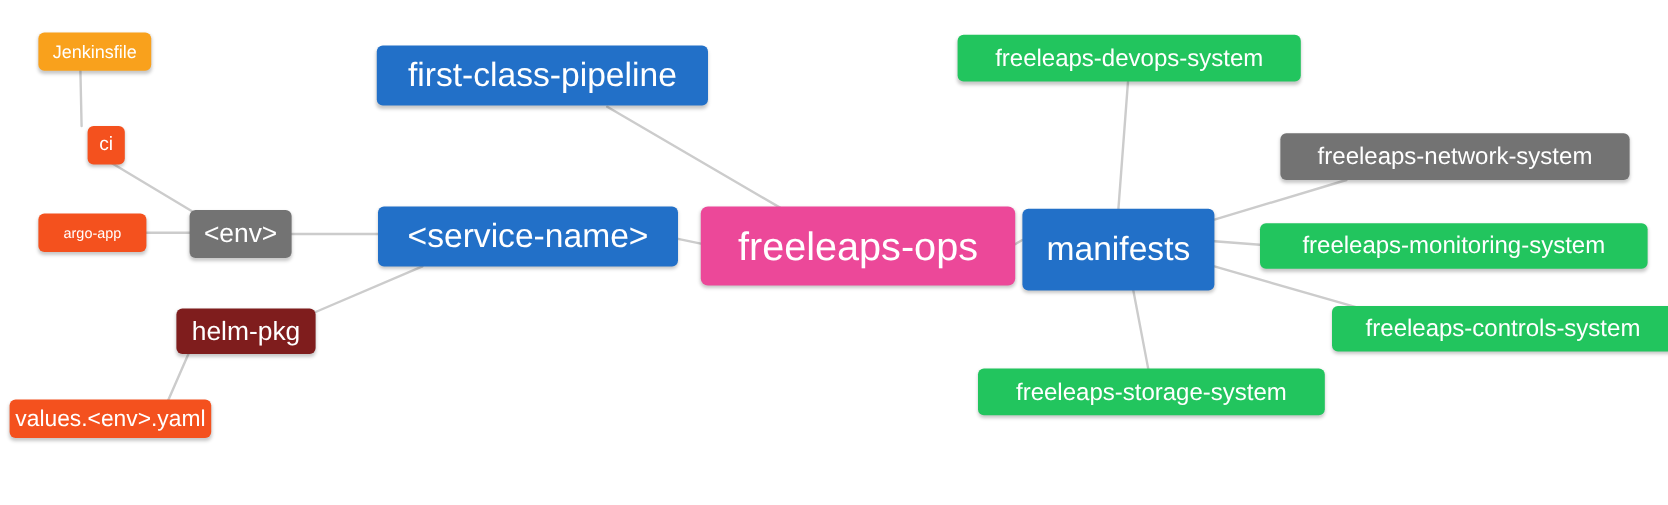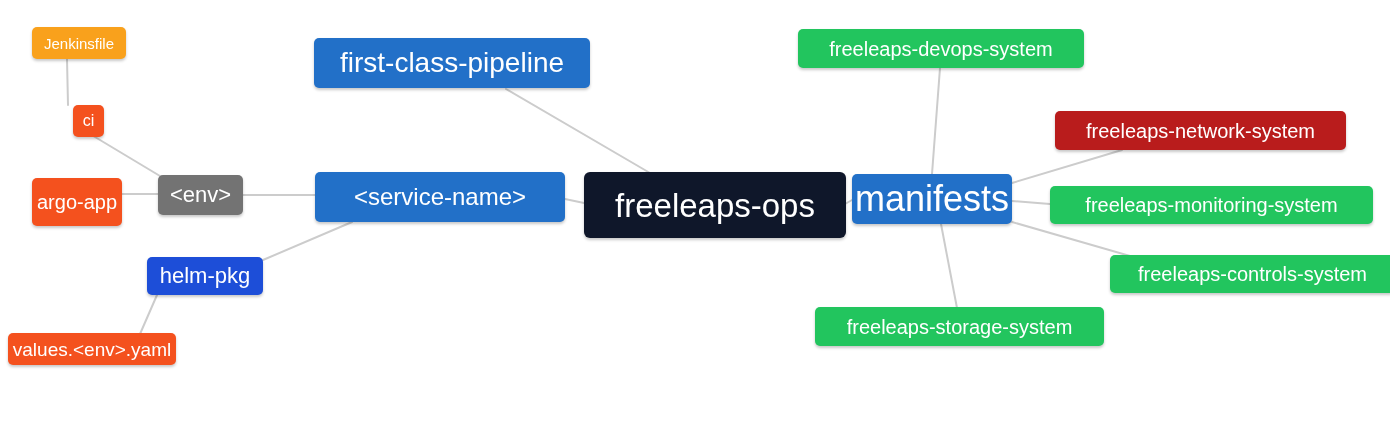--- a/index.html
+++ b/index.html
@@ -37,28 +37,28 @@
     border-radius: 5px;
     box-shadow: 0 2px 3px rgba(0,0,0,0.22);
     white-space: nowrap;
     cursor: pointer;
     box-sizing: border-box;
     line-height: 1;
   }
   
   #n-jenkinsfile   { left: 32px;   top: 27px;  width: 94px;  height: 32px; font-size: 15px; }
   #n-ci            { left: 53px;   top: 105px; width: 31px;  height: 32px; font-size: 16px; }
-  #n-argo-app      { left: 32px;   top: 178px; width: 90px;  height: 48px; font-size: 20px; }
+  #n-argo-app      { left: 32px;   top: 178px; width: 90px;  height: 32px; font-size: 12px; }
   #n-env           { left: 158px;  top: 175px; width: 85px;  height: 40px; font-size: 22px; }
   #n-helm-pkg      { left: 147px;  top: 257px; width: 116px; height: 38px; font-size: 22px; }
   #n-values-yaml   { left: 8px;    top: 333px; width: 168px; height: 32px; font-size: 19px; }
   #n-pipeline      { left: 314px;  top: 38px;  width: 276px; height: 50px; font-size: 28px; }
-  #n-service-name  { left: 315px;  top: 172px; width: 250px; height: 50px; font-size: 24px; }
+  #n-service-name  { left: 315px;  top: 172px; width: 250px; height: 50px; font-size: 28px; }
   #n-freeleaps-ops { left: 584px;  top: 172px; width: 262px; height: 66px; font-size: 33px; border-radius: 6px; }
-  #n-manifests     { left: 852px;  top: 174px; width: 160px; height: 50px; font-size: 36px; }
+  #n-manifests     { left: 852px;  top: 174px; width: 160px; height: 68px; font-size: 28px; }
   #n-devops        { left: 798px;  top: 29px;  width: 286px; height: 39px; font-size: 20px; }
   #n-network       { left: 1055px; top: 111px; width: 291px; height: 39px; font-size: 20px; }
   #n-monitoring    { left: 1050px; top: 186px; width: 323px; height: 38px; font-size: 20px; }
   #n-controls      { left: 1062px; top: 255px; width: 285px; height: 38px; font-size: 20px; }
   #n-storage       { left: 815px;  top: 307px; width: 289px; height: 39px; font-size: 20px; }
 </style>
 </head>
 <body>
 
 <div class="canvas">
@@ -77,25 +77,25 @@
     <line x1="1012" y1="183" x2="1122" y2="150"></line>
     <line x1="1012" y1="201" x2="1050" y2="204"></line>
     <line x1="1012" y1="222" x2="1130" y2="256"></line>
     <line x1="941" y1="224" x2="957" y2="308"></line>
   </svg>
 
   <div class="node" id="n-jenkinsfile" style="background: rgb(249, 161, 28);">Jenkinsfile</div>
   <div class="node" id="n-ci" style="background: rgb(244, 81, 30); margin-left: 20px;">ci</div>
   <div class="node" id="n-argo-app" style="background: rgb(244, 81, 30);">argo-app</div>
   <div class="node" id="n-env" style="background: #737373;">&lt;env&gt;</div>
-  <div class="node" id="n-helm-pkg" style="background: #1d4ed8; text-align: right;">helm-pkg</div>
+  <div class="node" id="n-helm-pkg" style="background: #7f1d1d; text-align: right;">helm-pkg</div>
   <div class="node" id="n-pipeline" style="background: rgb(34, 112, 200);">first-class-pipeline</div>
   <div class="node" id="n-values-yaml" style="background: rgb(244, 81, 30);">values.&lt;env&gt;.yaml</div>
   <div class="node" id="n-service-name" style="background: rgb(34, 112, 200);">&lt;service-name&gt;</div>
-  <div class="node" id="n-freeleaps-ops" style="background: #0f172a;">freeleaps-ops</div>
+  <div class="node" id="n-freeleaps-ops" style="background: #ec4899;">freeleaps-ops</div>
   <div class="node" id="n-manifests" style="background: rgb(34, 112, 200);">manifests</div>
   <div class="node" id="n-devops" style="background: rgb(34, 197, 94);">freeleaps-devops-system</div>
-  <div class="node" id="n-network" style="background: #b91c1c;">freeleaps-network-system</div>
+  <div class="node" id="n-network" style="background: #737373; margin-left: 12px;">freeleaps-network-system</div>
   <div class="node" id="n-monitoring" style="background: rgb(34, 197, 94);">freeleaps-monitoring-system</div>
   <div class="node" id="n-controls" style="background: rgb(34, 197, 94); margin-left: 48px;">freeleaps-controls-system</div>
   <div class="node" id="n-storage" style="background: rgb(34, 197, 94);">freeleaps-storage-system</div>
 
 </div>
 
 </body></html>

